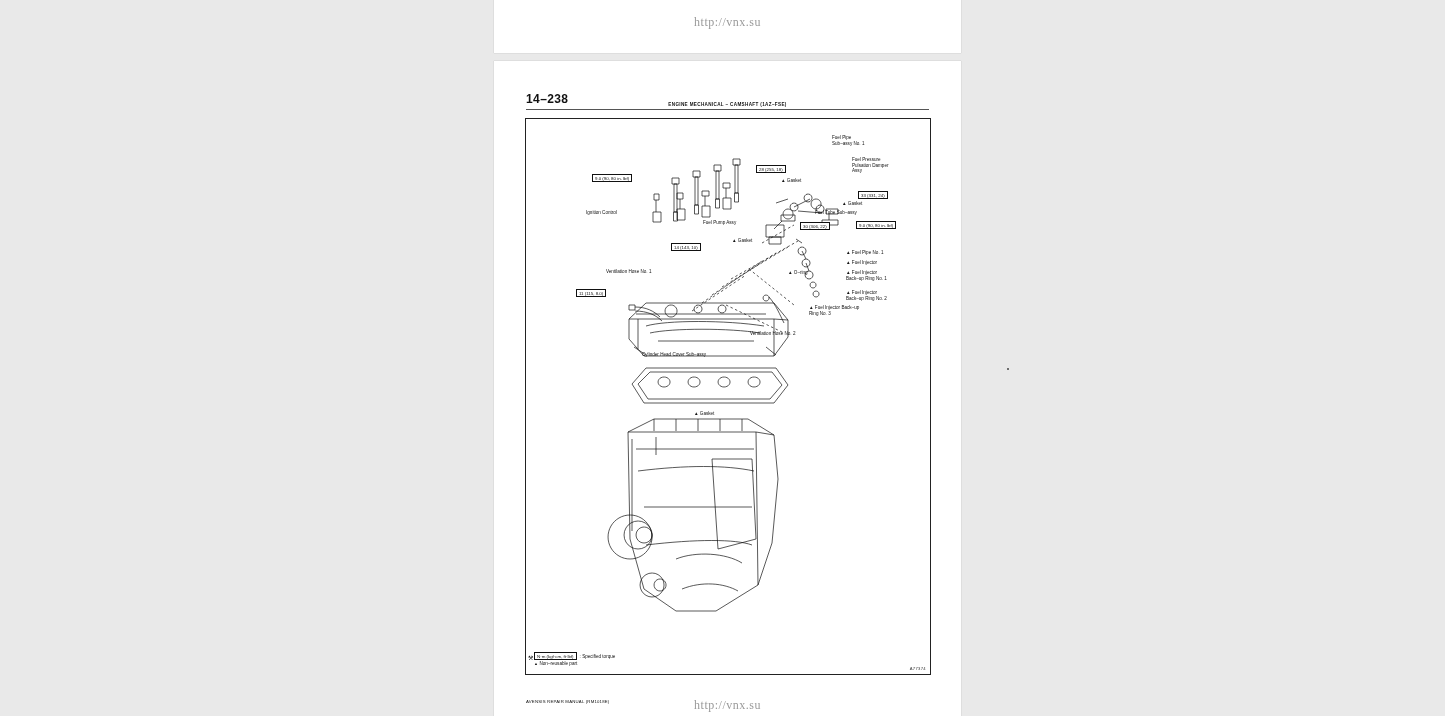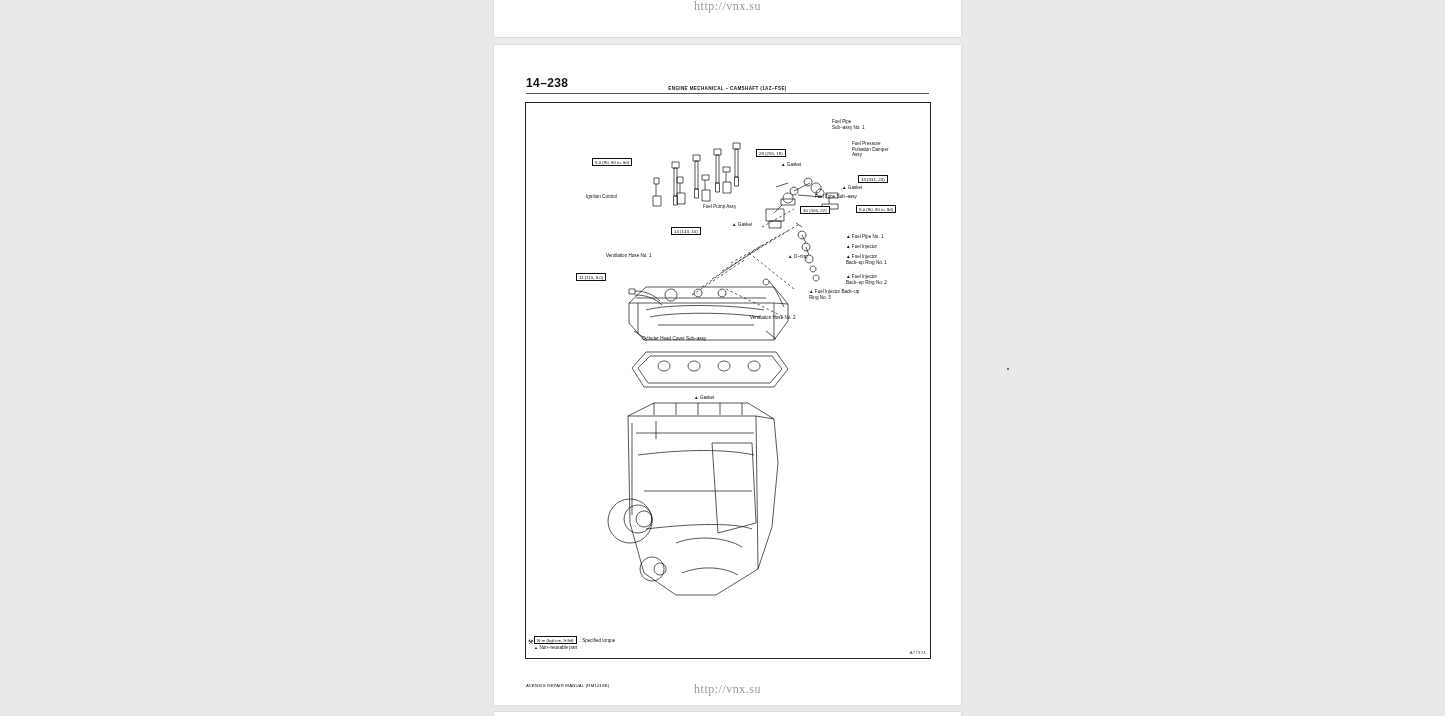--- a/index.html
+++ b/index.html
@@ -25,21 +25,21 @@
     color: #000;
     letter-spacing: 0px;
     white-space: nowrap;
     font-family: "Liberation Sans", sans-serif;
   }
 
   
   .pages-column {
     position: absolute;
     left: 494px;
-    top: 0;
+    top: 16px;
     width: 467px;
     height: 552px;
   }
   .page-sheet {
     position: absolute;
     left: 0;
     width: 467px;
     background: #ffffff;
     box-shadow: 0 0 1px rgba(0,0,0,0.25);
   }

